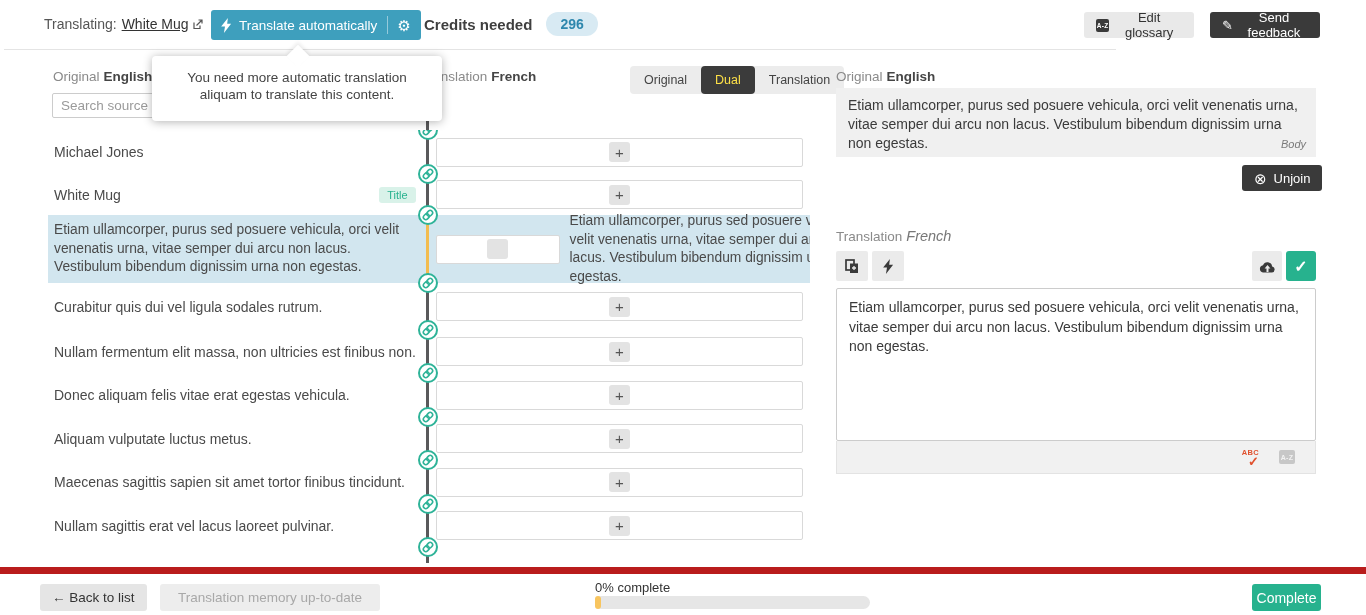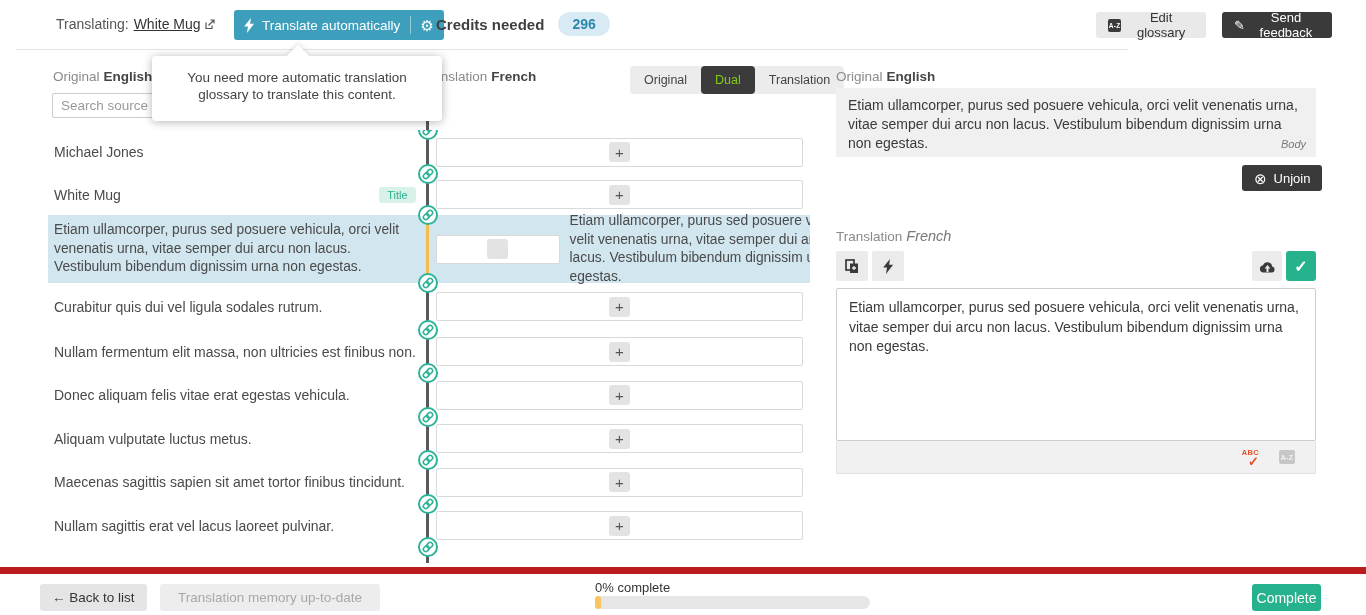--- a/index.html
+++ b/index.html
@@ -2,24 +2,24 @@
 <html><head>
 <meta charset="utf-8">
 <style>
   * { margin:0; padding:0; box-sizing:border-box; }
   html,body { background:#fff; }
   #app {
     position:relative; width:1366px; height:615px; overflow:hidden;
     font-family:"Liberation Sans", sans-serif; color:#4a4a4a; background:#fff;
   }
   
-  .topbar { position:absolute; left:16px; top:0; width:1112px; height:50px; background:#fff; border-bottom:1px solid #e4e4e4; z-index:10; }
+  .topbar { position:absolute; left:4px; top:0; width:1112px; height:50px; background:#fff; border-bottom:1px solid #e4e4e4; z-index:10; }
   .translating { position:absolute; left:40px; top:16px; font-size:14px; color:#555; display:flex; align-items:center; gap:5px; }
   .doc-link { color:#333; text-decoration:underline; cursor:pointer; display:flex; align-items:center; gap:3px; }
-  .auto-btn { position:absolute; left:207px; top:10px; height:30px; background:#3e9fbd; border:none; border-radius:3px; color:#fff; font-size:13.5px; display:flex; align-items:center; padding:11px 10px; cursor:pointer; font-family:inherit;margin-left:11px; }
+  .auto-btn { position:absolute; left:207px; top:10px; height:30px; background:#3e9fbd; border:none; border-radius:3px; color:#fff; font-size:13.5px; display:flex; align-items:center; padding:11px 10px; cursor:pointer; font-family:inherit; }
   .auto-btn .lbl { margin:0 10px 0 7px; }
   .auto-btn .vsep { width:1px; height:18px; background:rgba(255,255,255,.45); margin-right:9px; }
   .auto-btn .gear { font-size:15px; line-height:1; }
   .credits { position:absolute; left:420px; top:12px; display:flex; align-items:center; gap:14px; }
   .credits-label { font-size:15px; font-weight:bold; color:#3f3f3f; }
   .credits-badge { background:#d8eaf3; color:#2e87ad; font-weight:bold; font-size:14px; padding:4px 14px; border-radius:13px; }
   .gray-btn { background:#e9e9e9; border:none; border-radius:3px; color:#333; font-size:13px; height:26px; display:flex; align-items:center; gap:7px; padding:0 12px; cursor:pointer; font-family:inherit; }
   .dark-btn { background:#3a3a3a; border:none; border-radius:3px; color:#fff; font-size:13px; height:26px; display:flex; align-items:center; gap:7px; padding:0 12px; cursor:pointer; font-family:inherit; }
   .glossary-btn { position:absolute; left:1080px; top:12px; width:110px; justify-content:center; }
   .feedback-btn { position:absolute; left:1206px; top:12px; width:110px; justify-content:center; }
@@ -28,21 +28,21 @@
 
   
   .col-head { position:absolute; top:69px; font-size:13.5px; color:#8a8a8a; }
   .col-head b { color:#454545; margin-left:4px; }
   .col-head .lang-italic { color:#777; font-style:italic; font-size:14.5px; margin-left:4px; }
   .search-box { position:absolute; left:52px; top:93px; width:368px; height:25px; border:1px solid #ccc; border-radius:2px; font-size:13.5px; padding:0 8px; color:#555; font-family:inherit; }
   .search-box::placeholder { color:#9a9a9a; }
 
   .seg-toggle { position:absolute; left:630px; top:66px; display:flex; background:#ececec; border-radius:4px; overflow:hidden; }
   .seg-toggle .opt { font-size:12.5px; color:#444; padding:7px 14px; cursor:pointer; border-radius:4px; }
-  .seg-toggle .opt.active { background:#3b3b3b; color:#84cc16; }
+  .seg-toggle .opt.active { background:#3b3b3b; color:#fde047; }
 
   
   .divider-line { position:absolute; left:425.5px; top:118px; width:3.5px; height:445px; background:#59595b; z-index:1; }
   .rows { position:absolute; left:48px; top:130px; width:762px; height:433px; overflow:hidden; z-index:2; display:flex; flex-direction:column; }
   .seg-row { position:relative; display:flex; width:100%; flex:none; }
   .src-cell { width:377.5px; flex:none; display:flex; align-items:center; padding:0 10px 0 6px; font-size:14px; color:#4a4a4a; white-space:nowrap; overflow:hidden; }
   .mid-cell { width:10.5px; flex:none; }
   .tgt-cell { flex:1; display:flex; align-items:center; position:relative; }
   .tgt-box { width:367px; height:29px; border:1px solid #d9d9d9; background:#fff; border-radius:2px; display:flex; align-items:center; justify-content:center; }
   .plus-btn { width:21px; height:20px; background:#e3e3e3; border:none; border-radius:3px; color:#555; font-size:15px; line-height:1; cursor:pointer; font-family:inherit; }
@@ -342,21 +342,21 @@
                 <rect x="0.5" y="3.6" width="6.2" height="4.8" rx="2.4"></rect>
                 <rect x="5.3" y="3.6" width="6.2" height="4.8" rx="2.4"></rect>
               </g>
             </svg>
         </span>
       </div>
     </div>
     </div>
 
   <div class="tooltip">
-    <div class="tooltip-msg">You need more automatic translation glossary to translate this content.</div>
+    <div class="tooltip-msg">You need more automatic translation aliquam to translate this content.</div>
   </div>
 
   <div class="col-head" style="left:836px;">
     <span>Original</span><b>English</b>
   </div>
   <div class="orig-box">
     <span>Etiam ullamcorper, purus sed posuere vehicula, orci velit venenatis urna, vitae semper dui arcu non lacus. Vestibulum bibendum dignissim urna non egestas.</span>
     <span class="field-type">Body</span>
   </div>
   <button class="dark-btn unjoin-btn">

